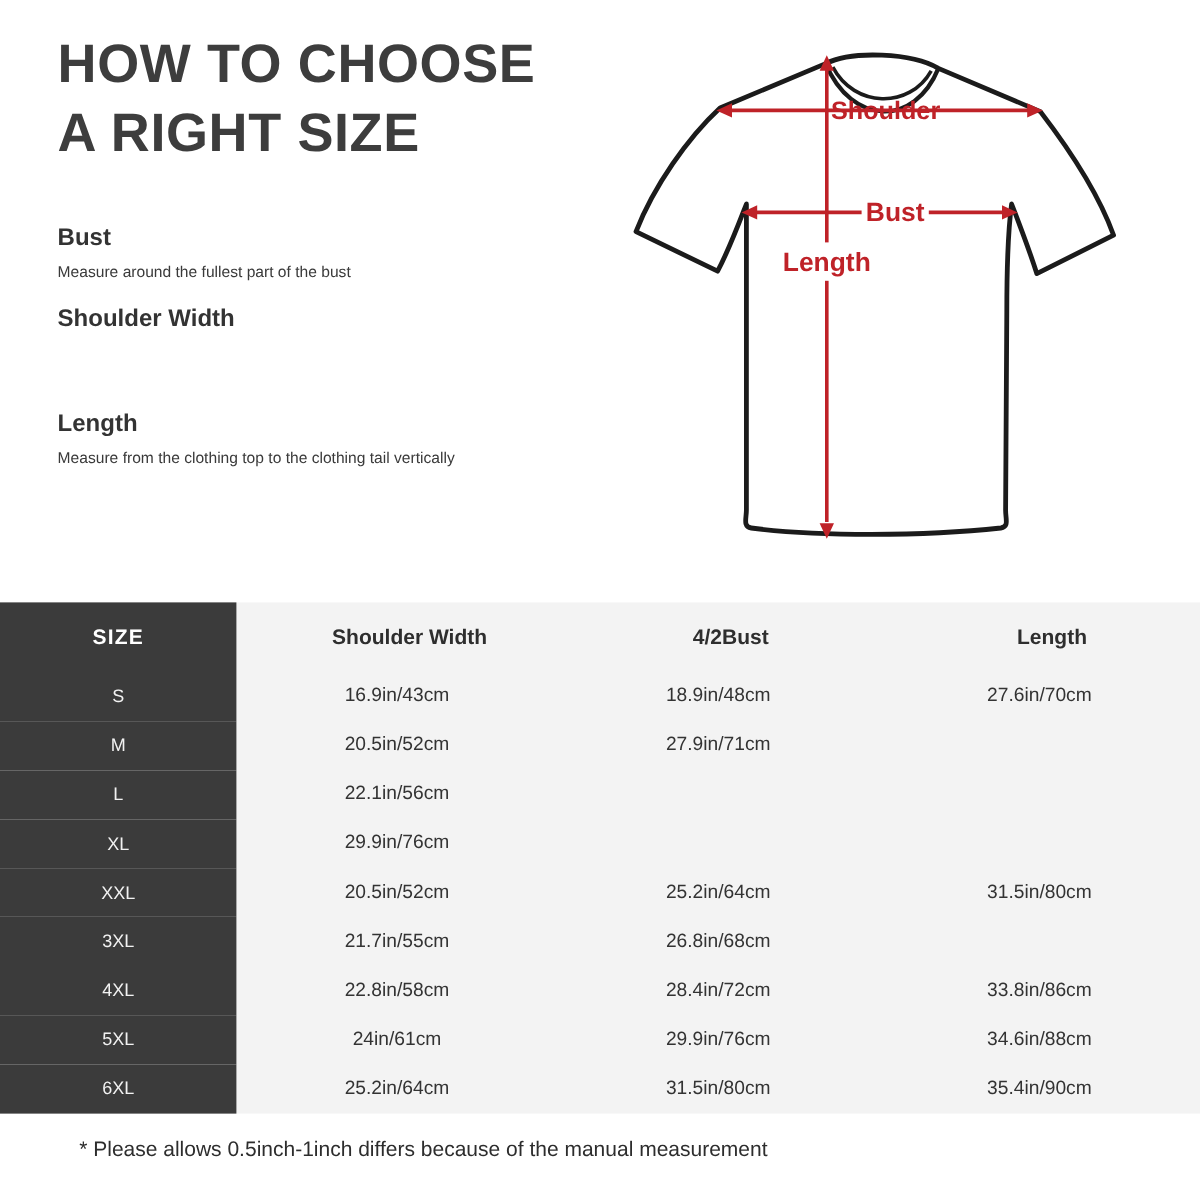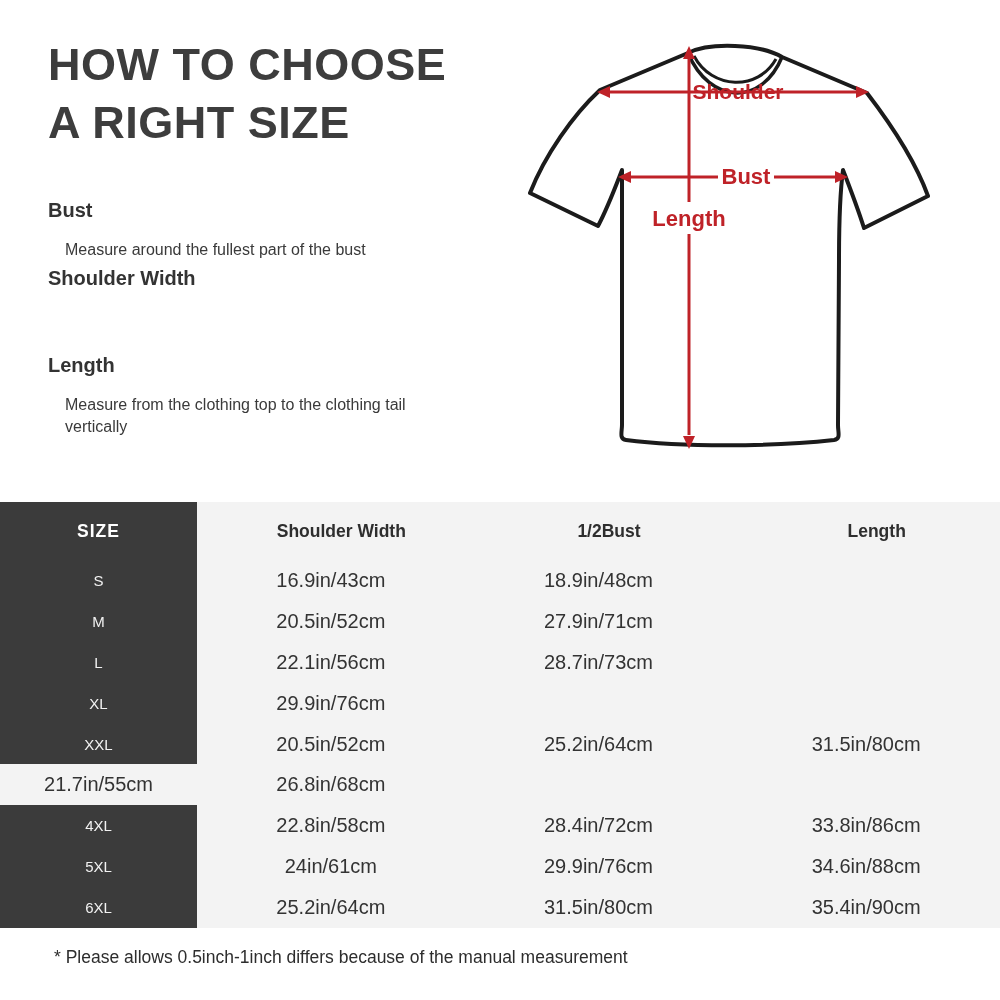--- a/index.html
+++ b/index.html
@@ -1,49 +1,49 @@
 <!DOCTYPE html>
 <html><head>
 <meta charset="utf-8">
 <style>
   html,body{margin:0;padding:0;background:#fff;}
   .page{position:relative;width:1000px;height:1000px;background:#ffffff;
         font-family:"Liberation Sans",sans-serif;overflow:hidden;}
 
   
-  .howto{position:absolute;left:48px;top:36px;width:460px;height:430px;}
+  .howto{position:absolute;left:48px;top:24px;width:460px;height:430px;}
   .title{font-size:45px;line-height:58px;font-weight:700;letter-spacing:.5px;color:#3d3d3d;margin:0;}
   .measure{position:absolute;left:0;width:420px;}
   .measure h2{margin:0 0 6px 0;font-size:20px;font-weight:700;color:#333333;}
-  .measure p{margin:17px;font-size:16px;line-height:21.5px;color:#3a3a3a;}
+  .measure p{margin:0;font-size:13px;line-height:21.5px;color:#3a3a3a;}
   .m-bust{top:163px}
   .m-shoulder{top:231px}
   .m-length{top:318px}
 
   
   .diagram{position:absolute;left:505px;top:20px;}
   .red-line{stroke:#bf2228;stroke-width:3;fill:none;}
   .red-tri{fill:#bf2228;}
   .red-label{fill:#bf2228;font-weight:bold;font-family:"Liberation Sans",sans-serif;}
   .shirt{fill:#ffffff;stroke:#1b1b1b;stroke-width:4;stroke-linejoin:round;}
   .collar{fill:none;stroke:#1b1b1b;}
   .collar-shadow{fill:none;stroke:#c4c4c4;stroke-width:4;opacity:.75;}
 
   
   .size-table{position:absolute;left:0;top:502px;width:1000px;height:426px;
               background:#f3f3f3;display:flex;flex-direction:column;}
   .trow{display:grid;grid-template-columns:197px 1fr 1fr 1fr;flex:1;}
   .trow.head{flex:0 0 58px;gap:21px;}
   .cell{display:flex;align-items:center;justify-content:center;
-        font-size:20px;color:#333333;}
+        font-size:16px;color:#333333;}
   .size-col{background:#3b3b3b;color:#f2f2f2;font-size:15px;}
   .head .cell{font-weight:700;font-size:17.5px;color:#2e2e2e;}
   .head .size-col{color:#ffffff;letter-spacing:1px;}
 
-  .footnote{position:absolute;left:54px;top:947px;font-size:17.5px;color:#2d2d2d;margin:0;}
+  .footnote{position:absolute;left:66px;top:947px;font-size:17.5px;color:#2d2d2d;margin:0;}
 </style>
 </head>
 <body>
 
 <div class="page">
 
   <section class="howto">
     <h1 class="title">
       <span>HOW TO CHOOSE</span><br>
       <span>A RIGHT SIZE</span>
@@ -101,45 +101,46 @@
     <line class="red-line" x1="184" y1="214" x2="184" y2="415"></line>
     <polygon class="red-tri" points="184,26 178,39 190,39"></polygon>
     <polygon class="red-tri" points="184,429 178,416 190,416"></polygon>
     <text class="red-label" x="184" y="206" font-size="22" text-anchor="middle">Length</text>
   </svg>
 
   <div class="size-table">
     <div class="trow head">
       <div class="cell size-col">SIZE</div>
       <div class="cell">Shoulder Width</div>
-      <div class="cell">1/2Bust</div>
+      <div class="cell">4/2Bust</div>
       <div class="cell">Length</div>
     </div>
 
     <div style="display:contents" id="table-body"><div class="trow">
           <div class="cell size-col">S</div>
           <div class="cell">16.9in/43cm</div>
           <div class="cell">18.9in/48cm</div>
+          <div class="cell">27.6in/70cm</div>
         </div><div class="trow">
           <div class="cell size-col">M</div>
           <div class="cell">20.5in/52cm</div>
           <div class="cell">27.9in/71cm</div>
         </div><div class="trow">
           <div class="cell size-col">L</div>
           <div class="cell">22.1in/56cm</div>
-          <div class="cell">28.7in/73cm</div>
         </div><div class="trow">
           <div class="cell size-col">XL</div>
           <div class="cell">29.9in/76cm</div>
         </div><div class="trow">
           <div class="cell size-col">XXL</div>
           <div class="cell">20.5in/52cm</div>
           <div class="cell">25.2in/64cm</div>
           <div class="cell">31.5in/80cm</div>
         </div><div class="trow">
+          <div class="cell size-col">3XL</div>
           <div class="cell">21.7in/55cm</div>
           <div class="cell">26.8in/68cm</div>
         </div><div class="trow">
           <div class="cell size-col">4XL</div>
           <div class="cell">22.8in/58cm</div>
           <div class="cell">28.4in/72cm</div>
           <div class="cell">33.8in/86cm</div>
         </div><div class="trow">
           <div class="cell size-col">5XL</div>
           <div class="cell">24in/61cm</div>

